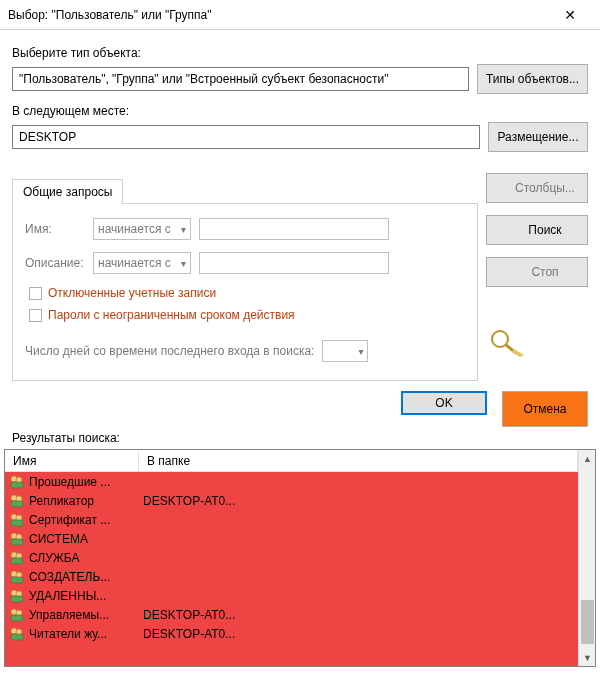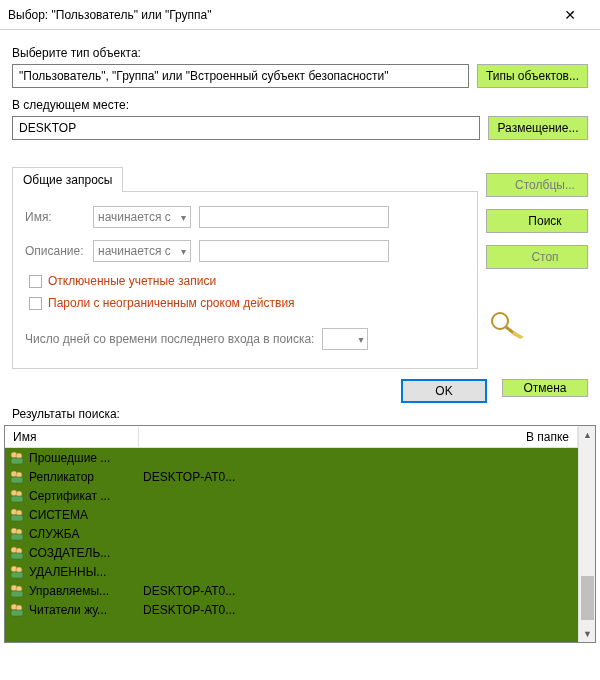--- a/index.html
+++ b/index.html
@@ -36,23 +36,23 @@
     border: 1px solid #7a7a7a;
     height: 24px;
     padding: 3px 6px;
     font-size: 12px;
     background: #fff;
     display: flex;
     align-items: center;
   }
   .btn {
     min-width: 100px;
-    height: 24px;
+    height: 30px;
     border: 1px solid #adadad;
-    background: #bef264;
+    background: #e5e5e5;
     font-size: 12px;
     padding: 0 8px;
     cursor: default;
     text-align: center;
   }
   .tabs { margin-top: 16px; }
   .tab {
     display: inline-block;
     border: 1px solid #d0d0d0;
     border-bottom: none;
@@ -114,47 +114,47 @@
   }
   .side-col .btn { min-width: 0; width: 100%; padding-left: 24px; }
   .search-glyph { text-align: center; margin-top: 28px; font-size: 28px; }
   .okrow { display:flex; justify-content:flex-end; gap:15px; padding: 10px 12px 4px 12px; }
   .ok-btn {
     min-width: 86px; height: 24px;
     border: 2px solid #0078d7; background:#e1e1e1;
     font-size:12px;
   }
   .cancel-btn {
-    min-width: 86px; height: 18px;
-    border: 1px solid #adadad; background:#bef264;
+    min-width: 86px; height: 36px;
+    border: 1px solid #adadad; background:#f97316;
     font-size:12px;
   }
   .results-label { padding: 0 12px 4px 12px; }
   .results-box {
     margin: 0 4px 4px 4px;
     border: 1px solid #828282;
     height: 218px;
     display:flex;
-    background:#4d7c0f;
+    background:#ef4444;
   }
   .results-main { flex:1; overflow:hidden; }
   .results-header {
     display:flex;
     border-bottom: 1px solid #e0e0e0;
     background:#fff;
     height: 22px;
     align-items:center;
   }
   .col-h {
     padding: 3px 8px;
     border-right: 1px solid #e0e0e0;
     font-size: 12px;
   }
   .col-name { width: 134px; }
-  .col-folder { flex:1;text-align:right; }
+  .col-folder { flex:1; }
   .results-rows { }
   .res-row { display:flex; align-items:center; height: 19px; padding-left:4px; }
   .res-icon {
     width: 16px; height: 16px; margin-right: 4px;
     display:inline-flex; align-items:center; justify-content:center;
   }
   .res-name { width: 114px; white-space:nowrap; overflow:hidden; text-overflow:clip; }
   .res-folder { white-space:nowrap; overflow:hidden; }
   .scrollbar {
     width: 17px;

